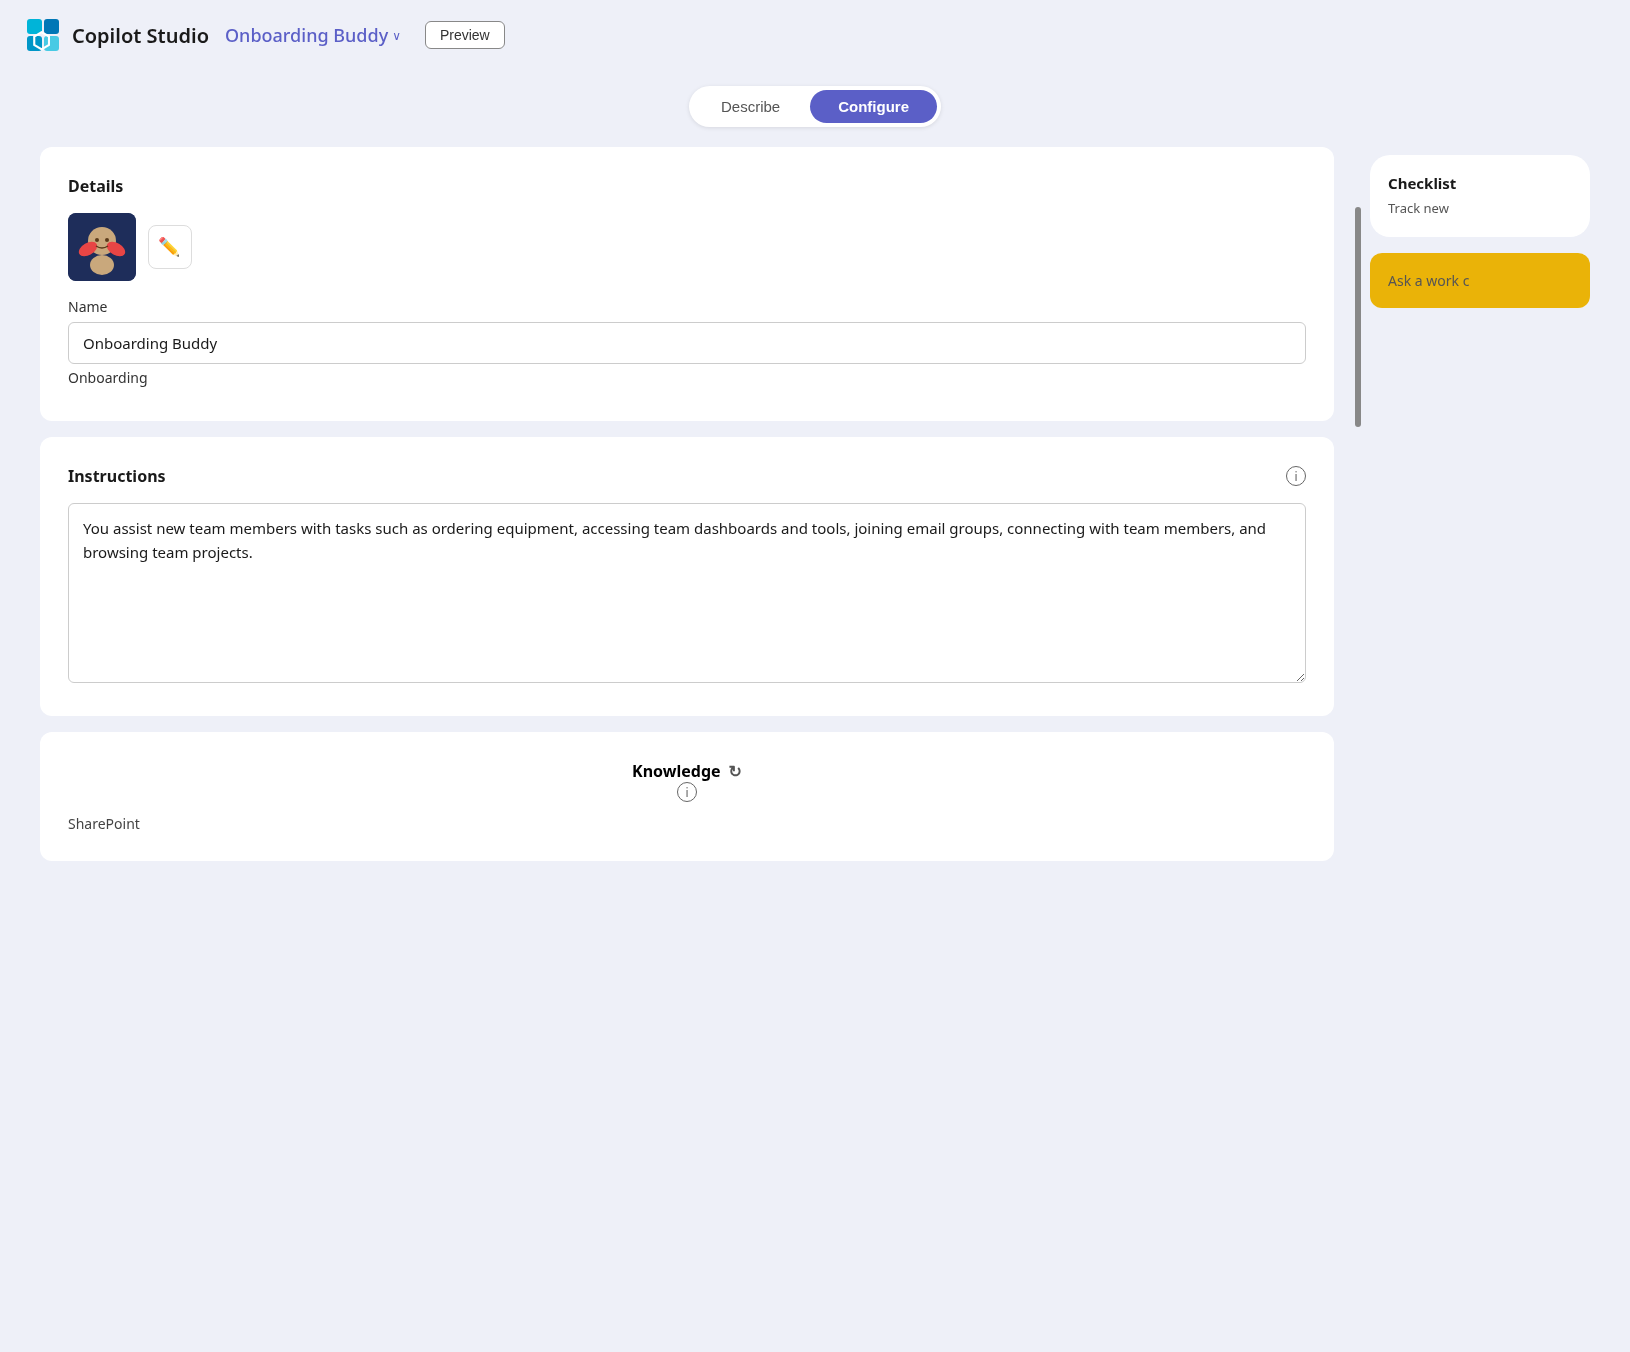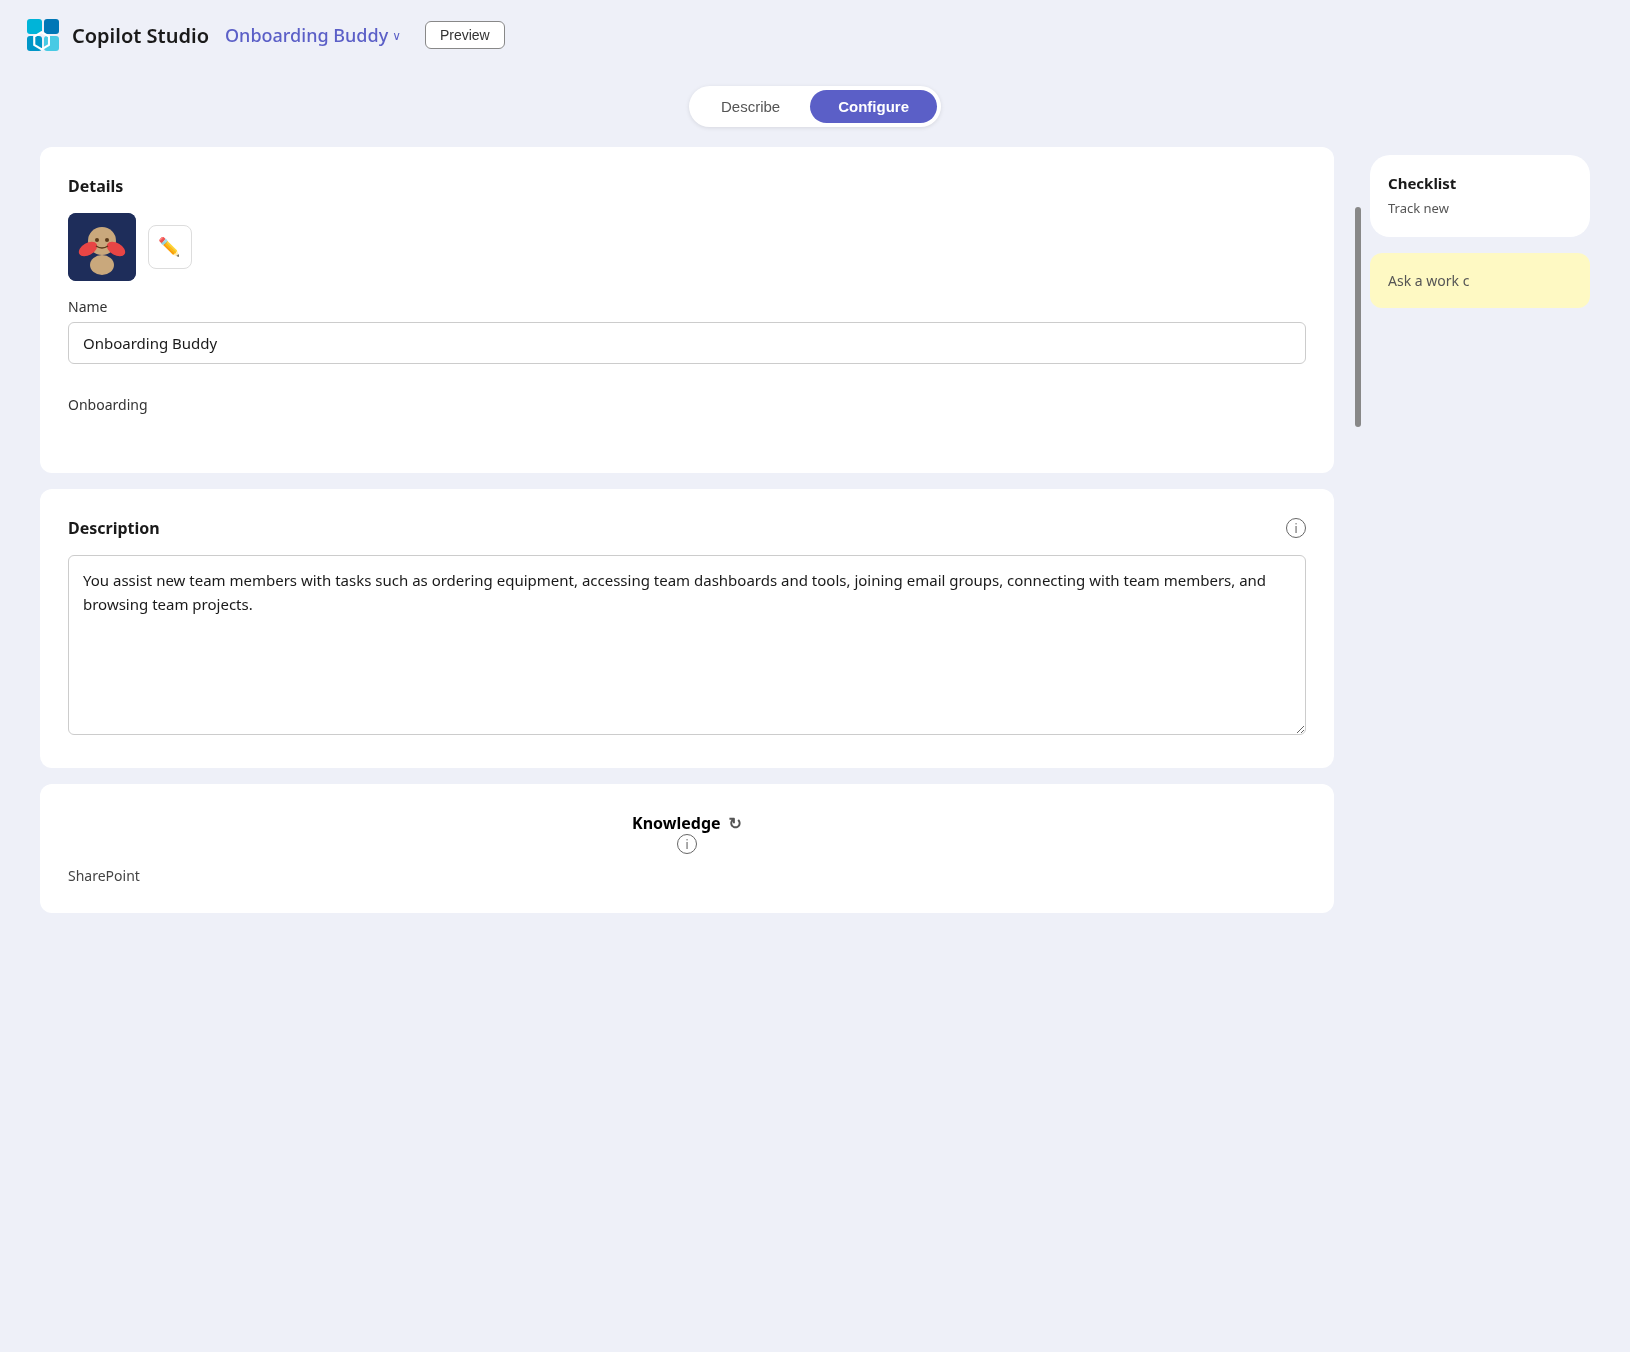--- a/index.html
+++ b/index.html
@@ -207,21 +207,21 @@
       padding: 12px 14px;
       font-size: 15px;
       font-family: inherit;
       color: #1a1a1a;
       outline: none;
       resize: vertical;
       min-height: 120px;
       background: white;
       line-height: 1.6;
     }
-    .form-group { margin-bottom: 31px; }
+    .form-group { margin-bottom: 4px; }
 
     
     .instructions-textarea {
       width: 100%;
       border: 1px solid #ccc;
       border-radius: 6px;
       padding: 12px 14px;
       font-size: 15px;
       font-family: inherit;
       color: #1a1a1a;
@@ -286,21 +286,21 @@
       margin-bottom: 6px;
     }
     .side-card-desc {
       font-size: 13px;
       color: #555;
       line-height: 1.5;
     }
 
     
     .ask-card {
-      background: #fef9c3;
+      background: #eab308;
       border-radius: 12px;
       padding: 18px;
     }
     .ask-card-title {
       font-size: 14px;
       color: #555;
     }
 
     
     .copilot-logo-svg {
@@ -374,21 +374,21 @@
         <input type="text" class="text-input" value="Onboarding Buddy" style="">
       </div>
 
       <div class="form-group">
         <label>Onboarding</label>
       </div>
     </div>
 
     <div class="card">
       <div class="card-header">
-        <div class="card-title" style="margin-bottom:0;">Description</div>
+        <div class="card-title" style="margin-bottom:0;">Instructions</div>
         <div class="info-icon">i</div>
       </div>
       <textarea class="instructions-textarea" style="">You assist new team members with tasks such as ordering equipment, accessing team dashboards and tools, joining email groups, connecting with team members, and browsing team projects.</textarea>
     </div>
 
     <div class="card">
       <div class="section-header-row">
         <div class="knowledge-title">
           <span>Knowledge</span>
           <span class="refresh-icon">↻</span>

